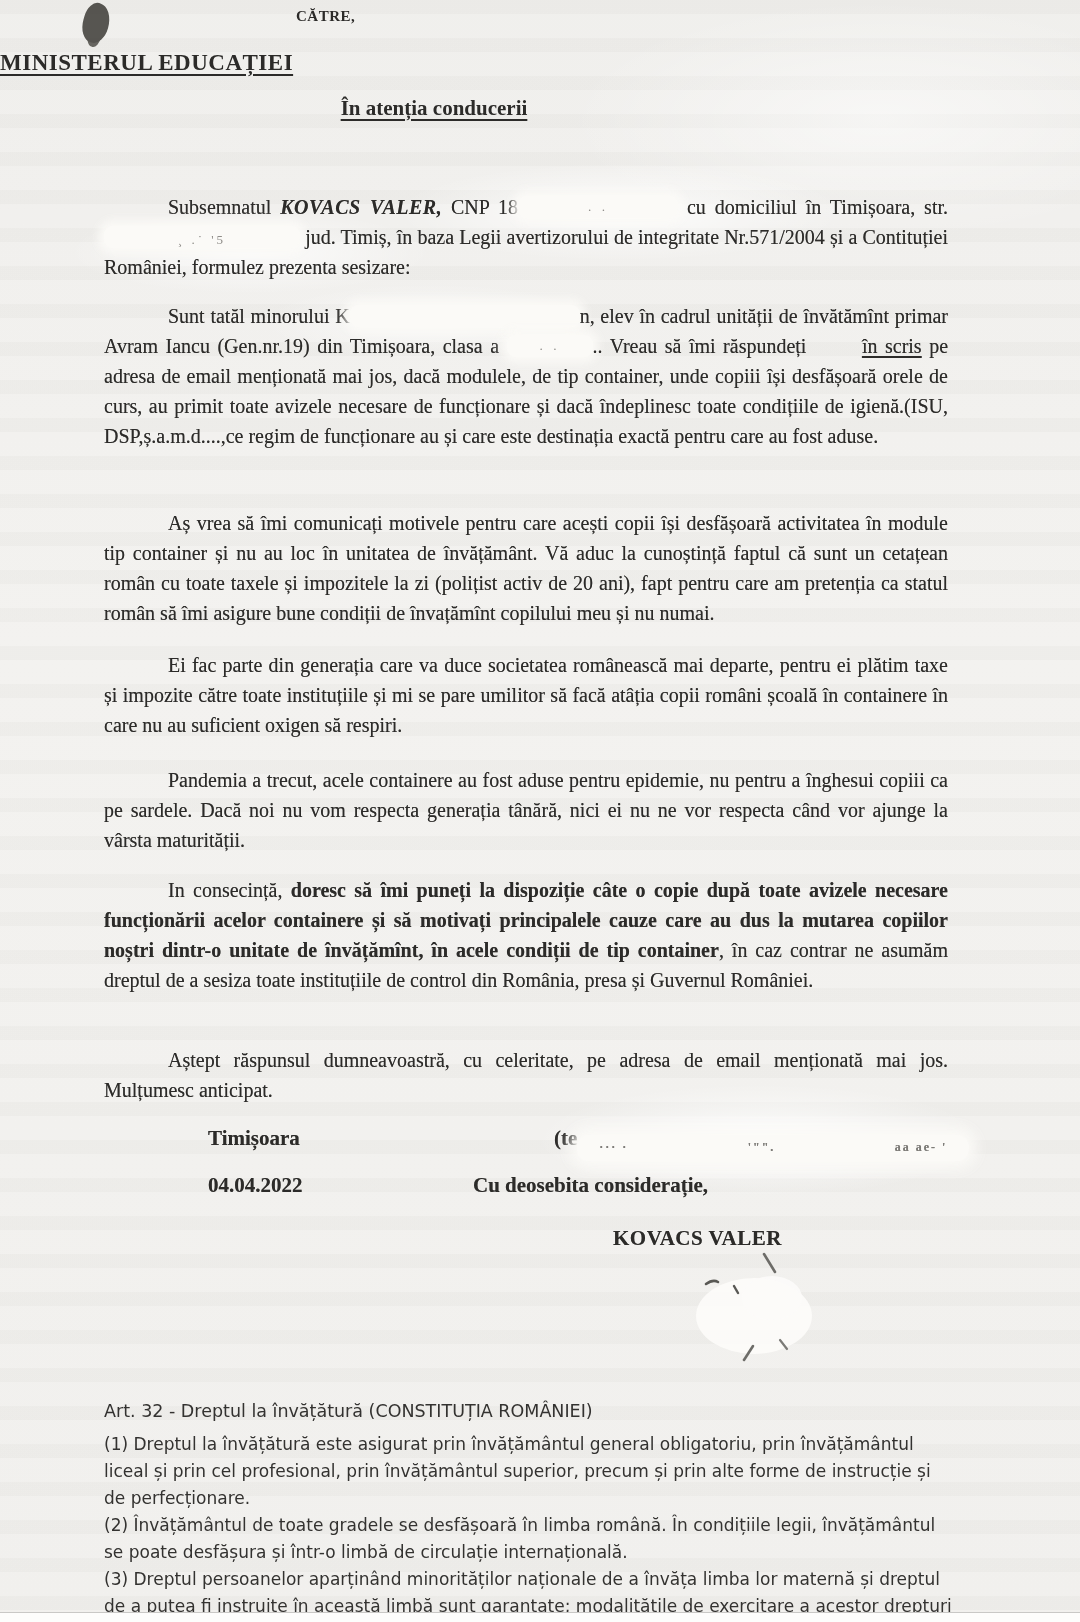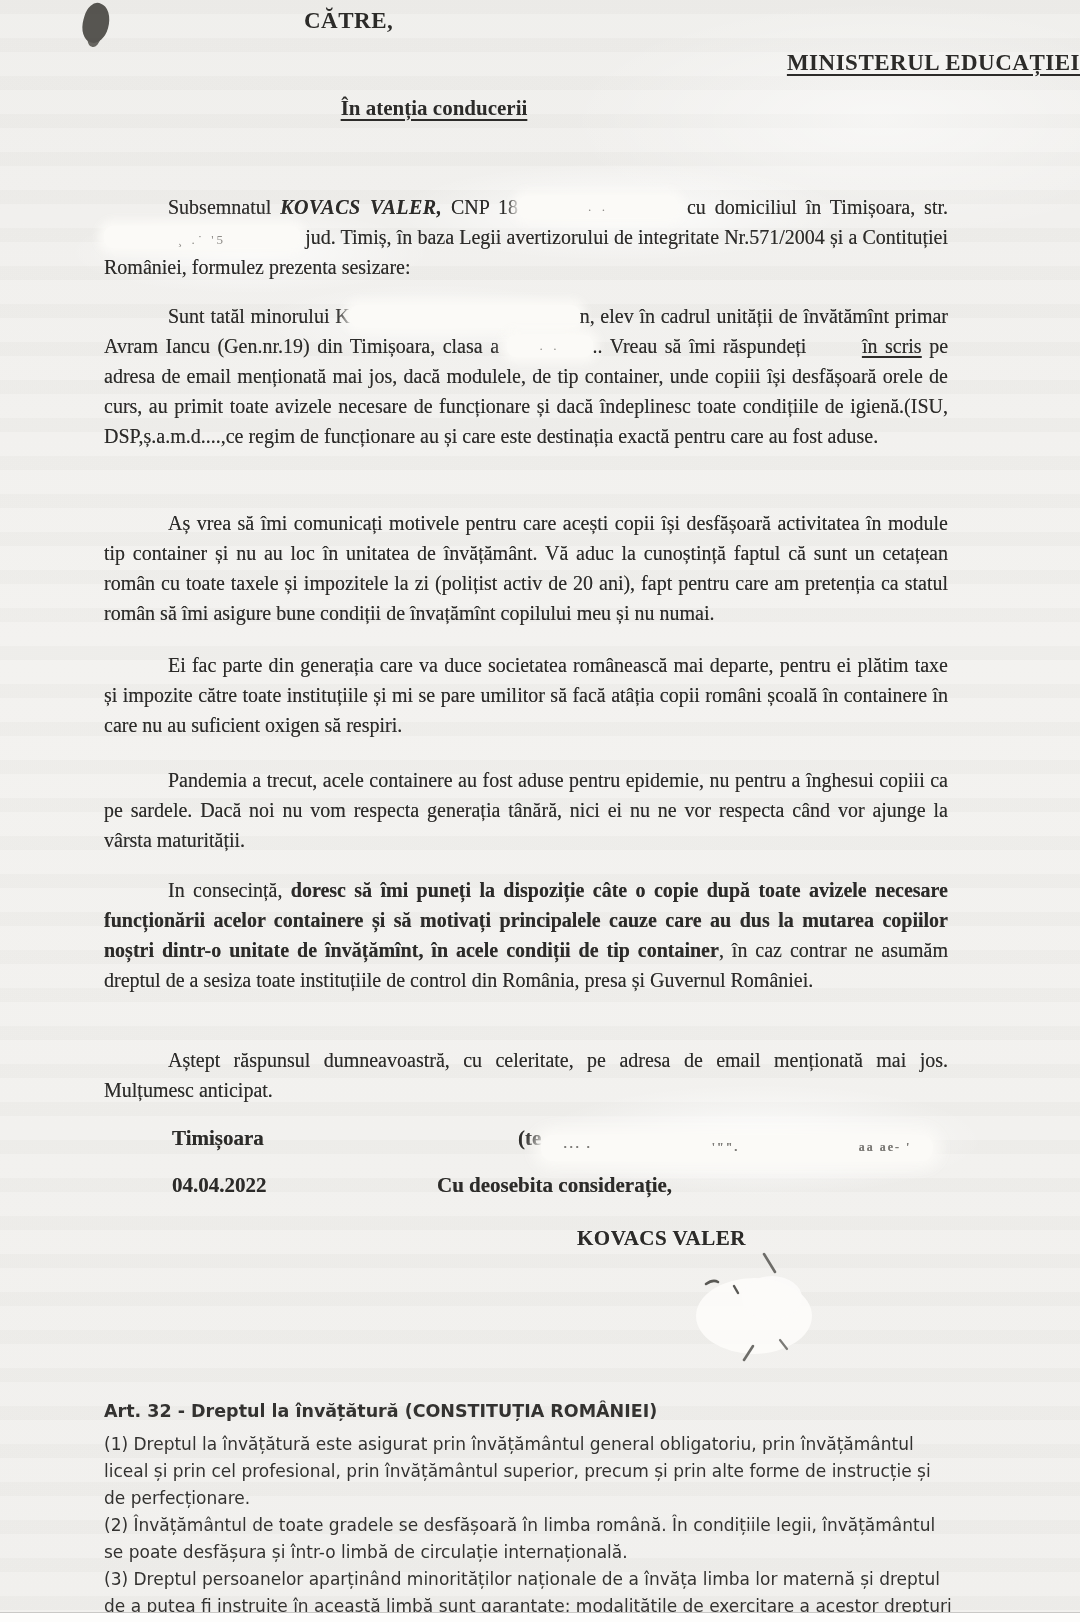--- a/index.html
+++ b/index.html
@@ -21,25 +21,25 @@
     color:#2c2b29;
   }
   .scan { position:absolute; inset:0; filter:blur(0.3px); }
   .ink-blot {
     position:absolute; left:83px; top:3px; width:26px; height:40px;
     background:#35342f; border-radius:45% 60% 50% 55%;
     transform:rotate(16deg); opacity:.82;
     box-shadow:2px 10px 0 -6px #4a4942;
   }
   .salutation {
-    position:absolute; left:304px; top:8px;
-    font-size:23px; font-weight:bold; letter-spacing:0.5px;text-align:right;
+    position:absolute; left:296px; top:8px;
+    font-size:15px; font-weight:bold; letter-spacing:0.5px;text-align:right;
   }
   .doc-title {
-    position:absolute; left:0; top:50px; width:1080px; text-align:right;
+    position:absolute; left:0; top:50px; width:1080px; text-align:left;
     font-size:23px; font-weight:bold; letter-spacing:0.5px;
   }
   .doc-subtitle {
     position:absolute; left:0; top:96px; width:868px; text-align:center;
     font-size:21px; font-weight:bold;
   }
   .ul { text-decoration:underline; text-decoration-thickness:2px; text-underline-offset:4px; }
   .para {
     position:absolute; left:104px; width:844px; margin:0;
     font-size:20px; line-height:30px; text-align:justify; text-indent:64px;
@@ -53,39 +53,39 @@
     display:inline-block; height:22px; vertical-align:-4px;
     background:#fbfaf7; border-radius:9px;
     box-shadow:0 0 10px 6px rgba(251,250,247,0.95);
     text-indent:0; text-align:center; text-shadow:none;
   }
   .redact .hint {
     font-style:normal; font-size:13px; color:#8f8d89; letter-spacing:3px;
     position:relative; top:-4px;
   }
   .r-cnp{ width:160px; } .r-addr{ width:196px; } .r-kid{ width:230px; } .r-class{ width:86px; }
-  .sig-row { position:absolute; font-size:21px; font-weight:bold; text-shadow:0 0 0.6px rgba(44,43,41,0.5); }
+  .sig-row { position:absolute; font-size:21px; font-weight:bold; text-shadow:0 0 0.6px rgba(44,43,41,0.5);margin-left:36px; }
   .city{ left:172px; top:1126px; }
   .phone{ left:518px; top:1126px; font-weight:bold; }
   .phone-smudge {
     display:inline-flex; justify-content:space-between; align-items:center;
     width:392px; height:26px; vertical-align:-6px; padding:0 22px;
     background:#fbfaf7; border-radius:12px;
     box-shadow:0 0 14px 8px rgba(251,250,247,0.95);
   }
   .phone-smudge span { font-size:12px; font-weight:bold; color:#7d7b77; letter-spacing:2px; }
   .date{ left:172px; top:1173px; }
   .closing{ left:437px; top:1173px; }
   .sig-name{ left:577px; top:1226px; letter-spacing:0.5px; }
   .signature-svg { position:absolute; left:672px; top:1248px; }
   .footer {
     position:absolute; left:104px; top:1398px; width:848px;
     font-family:"DejaVu Sans", sans-serif; font-size:17px; line-height:27px; color:#333230;
   }
-  .footer h3 { margin:0 0 7px 0; font-size:17.5px; line-height:26px; font-weight:bold; }
+  .footer h3 { margin:0 0 7px 0; font-size:17.5px; line-height:26px; font-weight:normal; }
   .footer p { margin:0; text-align:left; }
   .bottom-rule { position:absolute; left:0; top:1612px; width:1080px; height:1px; background:#c9c8c6; }
   .bottom-strip { position:absolute; left:0; top:1613px; width:1080px; height:9px; background:#fdfdfc; }
 </style>
 </head>
 <body>
 
 <div class="page">
   <div class="scan">
 

